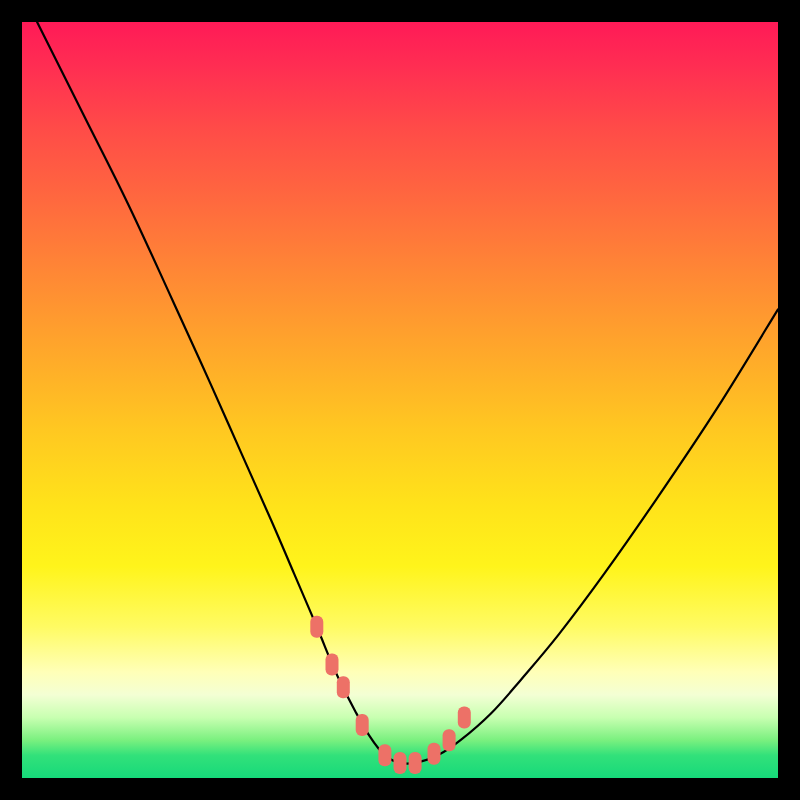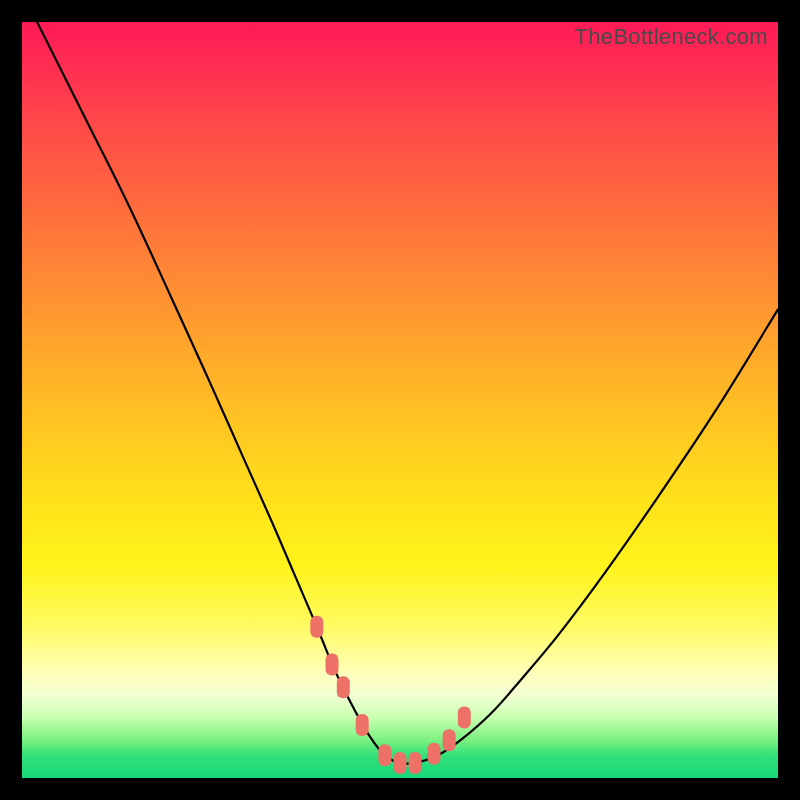--- a/index.html
+++ b/index.html
@@ -71,21 +71,20 @@
   .marker {
     fill: #ed7167;
     stroke: none;
   }
 </style>
 </head>
 <body>
 
 <div class="frame">
   <div class="plot-area">
-    <div class="watermark">TheBottleneck.com</div>
 
     <svg class="curve" viewBox="0 0 756 756">
       <path id="curvePath" class="curve-path" d="M 15.1 0.0 C 23.3 16.3, 44.2 58.1, 60.5 90.7 C 76.8 123.4, 89.5 147.4, 105.8 181.4 C 122.2 215.5, 136.2 247.1, 151.2 279.7 C 166.2 312.4, 176.8 335.7, 189.0 362.9 C 201.2 390.1, 208.4 406.4, 219.2 430.9 C 230.1 455.4, 240.0 477.2, 249.5 499.0 C 259.0 520.7, 264.0 532.8, 272.2 551.9 C 280.3 570.9, 287.4 587.1, 294.8 604.8 C 302.3 622.5, 306.9 635.2, 313.7 650.2 C 320.5 665.1, 326.5 676.4, 332.6 688.0 C 338.8 699.5, 342.3 706.3, 347.8 714.4 C 353.2 722.6, 357.4 728.6, 362.9 733.3 C 368.3 738.1, 372.6 739.5, 378.0 740.9 C 383.4 742.2, 386.3 742.2, 393.1 740.9 C 399.9 739.5, 407.6 737.4, 415.8 733.3 C 424.0 729.2, 429.0 725.7, 438.5 718.2 C 448.0 710.7, 457.8 702.6, 468.7 691.7 C 479.6 680.9, 486.7 672.0, 499.0 657.7 C 511.2 643.4, 521.8 631.4, 536.8 612.4 C 551.7 593.3, 564.4 576.4, 582.1 551.9 C 599.8 527.4, 614.6 506.2, 635.0 476.3 C 655.5 446.3, 673.7 419.6, 695.5 385.6 C 717.3 351.5, 745.1 305.0, 756.0 287.3"></path>
       <g id="markersGroup">
           <rect x="288.3" y="593.8" width="13" height="22" rx="6" ry="6" class="marker" fill="#ed7167"></rect>
           <rect x="303.5" y="631.6" width="13" height="22" rx="6" ry="6" class="marker" fill="#ed7167"></rect>
           <rect x="314.8" y="654.3" width="13" height="22" rx="6" ry="6" class="marker" fill="#ed7167"></rect>
           <rect x="333.7" y="692.1" width="13" height="22" rx="6" ry="6" class="marker" fill="#ed7167"></rect>
           <rect x="356.4" y="722.3" width="13" height="22" rx="6" ry="6" class="marker" fill="#ed7167"></rect>
           <rect x="371.5" y="729.9" width="13" height="22" rx="6" ry="6" class="marker" fill="#ed7167"></rect>

